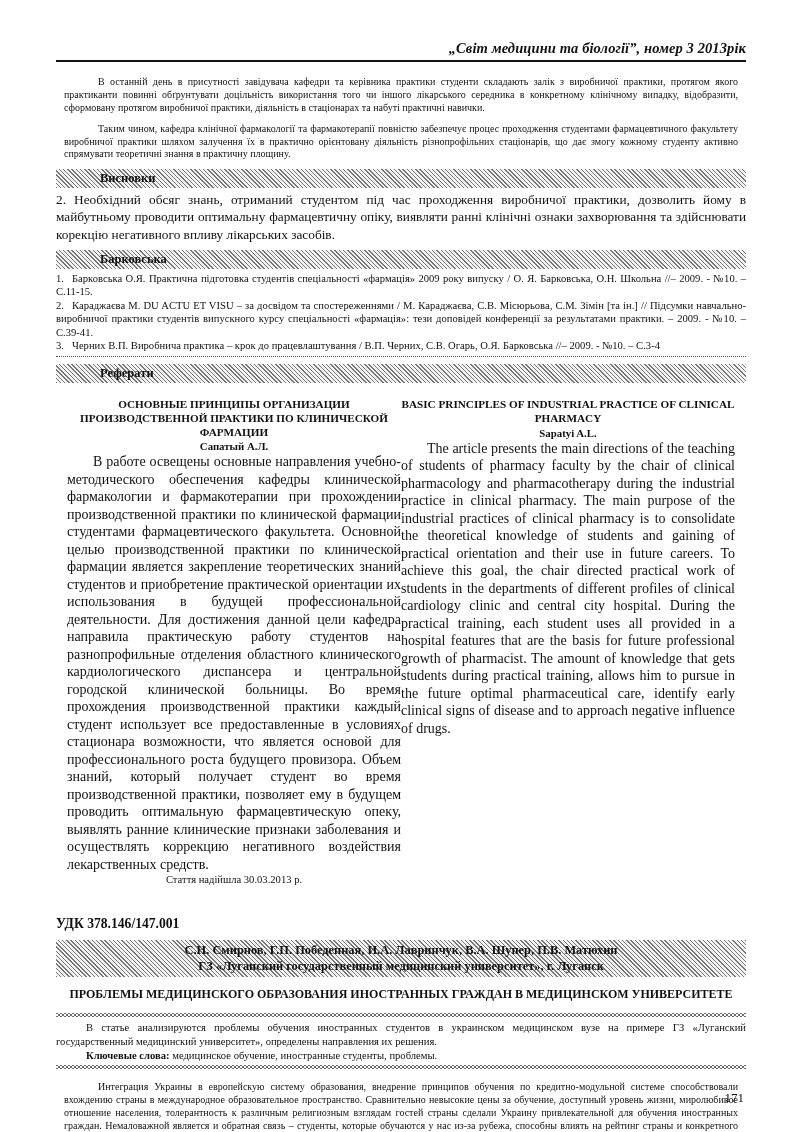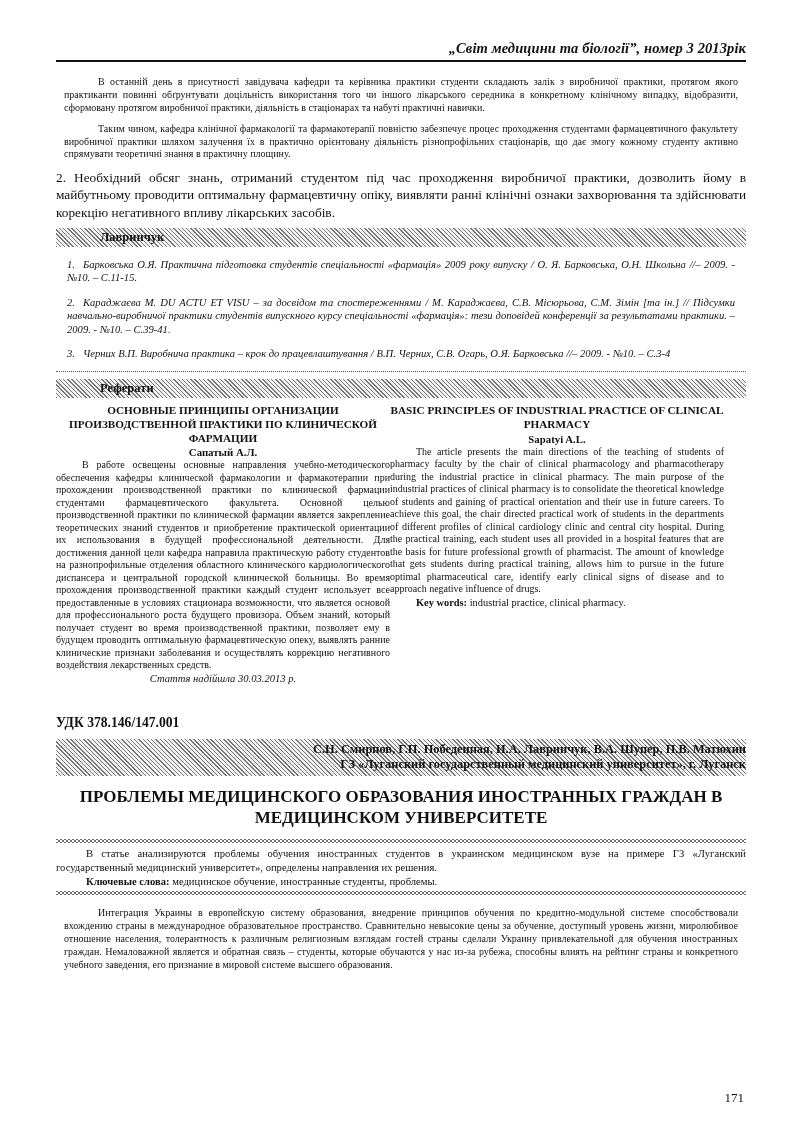--- a/index.html
+++ b/index.html
@@ -72,94 +72,93 @@
     background-color: #f2f2f2;
     font-weight: bold;
     font-size: 12.5px;
   }
   .banner .lbl {
     padding-left: 44px;
     background: transparent;
     display: inline-block;
   }
   .banner.centered {
-    text-align: right;
+    text-align: center;
     padding: 3px 0 3px 0;
     line-height: 1.25;
     font-size: 12.4px;
   }
   .banner.centered .lbl { padding-left: 0; display: block; }
 
   
   .ref {
-    margin: 11px;
+    margin: 0;
     font-size: 10.6px;
     line-height: 1.27;
     text-align: justify;
     text-indent: 0;
-    font-style: italic;
   }
   .ref .num { display: inline-block; min-width: 16px; }
   .dotted-rule {
     border-bottom: 1.5px dotted #555;
     margin: 4px 0 2px 0;
     height: 0;
   }
 
   
   .abstracts {
     display: flex;
-    margin-top: 6px;
+    margin-top: 15px;
+    justify-content: center;
   }
   .abs-col { width: 334px; }
   .abs-title {
     text-align: center;
     font-weight: bold;
     font-size: 11.2px;
     line-height: 1.22;
     margin: 0;
   }
   .abs-author {
     text-align: center;
     font-weight: bold;
     font-size: 10.8px;
     margin: 1px 0 1px 0;
   }
   .abs-text {
     margin: 0;
-    font-size: 10px;
+    font-size: 14px;
     line-height: 1.25;
     text-align: justify;
     text-indent: 26px;
   }
   .abs-kw {
     margin: 0;
     font-size: 10.4px;
     line-height: 1.25;
     text-align: justify;
     text-indent: 26px;
   }
   .abs-kw b { font-weight: bold; }
   .received {
     text-align: center;
     font-size: 10.6px;
     margin-top: 1px;
-    font-style: italic;
   }
 
   
   .udk {
     font-weight: bold;
     font-size: 13.6px;
     margin: 20px 0 8px 0;
   }
   .article-title {
     text-align: center;
     font-weight: bold;
-    font-size: 17px;
+    font-size: 12px;
     line-height: 1.25;
     margin: 10px 0 6px 0;
   }
 
   
   .wavy-box {
     margin: 6px 0 8px 0;
     padding: 5px 0 4px 0;
   }
   .wavy-line {
@@ -196,24 +195,27 @@
 
 <div class="page">
   <div class="content">
 
     <div class="runhead">„Світ медицини та біології”, номер 3 2013рік</div>
     <div class="runhead-rule"></div>
 
     <p class="body">В останній день в присутності завідувача кафедри та керівника практики студенти складають залік з виробничої практики, протягом якого практиканти повинні обґрунтувати доцільність використання того чи іншого лікарського середника в конкретному клінічному випадку, відобразити, сформовану протягом виробничої практики, діяльність в стаціонарах та набуті практичні навички.</p>
     <p class="body">Таким чином, кафедра клінічної фармакології та фармакотерапії повністю забезпечує процес проходження студентами фармацевтичного факультету виробничої практики шляхом залучення їх в практично орієнтовану діяльність різнопрофільних стаціонарів, що дає змогу кожному студенту активно спрямувати теоретичні знання в практичну площину.</p>
 
+    <div class="banner">
+      <span class="lbl">Висновки</span>
+    </div>
     <p class="numlist">2. Необхідний обсяг знань, отриманий студентом під час проходження виробничої практики, дозволить йому в майбутньому проводити оптимальну фармацевтичну опіку, виявляти ранні клінічні ознаки захворювання та здійснювати корекцію негативного впливу лікарських засобів.</p>
 
     <div class="banner">
-      <span class="lbl">Лавринчук</span>
+      <span class="lbl">Барковська</span>
     </div>
     <p class="ref">
       <span class="num">1.</span><span>Барковська О.Я. Практична підготовка студентів спеціальності «фармація» 2009 року випуску / О. Я. Барковська, О.Н. Школьна //– 2009. - №10. – С.11-15.</span>
     </p>
     <p class="ref">
       <span class="num">2.</span><span>Караджаєва М.  DU ACTU ET VISU – за досвідом та спостереженнями / М. Караджаєва, С.В. Місюрьова, С.М. Зімін [та ін.] // Підсумки навчально-виробничої практики студентів випускного курсу спеціальності «фармація»: тези доповідей конференції за результатами практики. – 2009. - №10. – С.39-41.</span>
     </p>
     <p class="ref">
       <span class="num">3.</span><span>Черних В.П. Виробнича практика – крок до працевлаштування / В.П. Черних, С.В. Огарь, О.Я. Барковська //– 2009. - №10. – С.3-4</span>
     </p>
@@ -227,24 +229,20 @@
       <div class="abs-col">
         <p class="abs-title">ОСНОВНЫЕ ПРИНЦИПЫ ОРГАНИЗАЦИИ ПРОИЗВОДСТВЕННОЙ ПРАКТИКИ ПО КЛИНИЧЕСКОЙ ФАРМАЦИИ</p>
         <p class="abs-author">Сапатый А.Л.</p>
         <p class="abs-text">В работе освещены основные направления учебно-методического обеспечения кафедры клинической фармакологии и фармакотерапии при прохождении производственной практики по клинической фармации студентами фармацевтического факультета.  Основной целью производственной практики по клинической фармации является закрепление теоретических знаний студентов и приобретение практической ориентации их использования в будущей профессиональной деятельности. Для достижения данной цели кафедра направила практическую работу студентов на разнопрофильные отделения областного клинического кардиологического диспансера и центральной городской клинической больницы. Во время прохождения производственной практики каждый студент использует все предоставленные в условиях стационара возможности, что является основой для профессионального роста будущего провизора. Объем знаний, который получает студент во время производственной практики, позволяет ему в будущем проводить оптимальную фармацевтическую опеку, выявлять ранние клинические признаки заболевания и осуществлять коррекцию негативного воздействия лекарственных средств.</p>
         <p class="received">Стаття надійшла 30.03.2013 р.</p>
       </div>
       <div class="abs-col">
         <p class="abs-title">BASIC PRINCIPLES OF INDUSTRIAL PRACTICE OF CLINICAL PHARMACY</p>
         <p class="abs-author">Sapatyi A.L.</p>
         <p class="abs-text">The article presents the main directions of the teaching of students of pharmacy faculty by the chair of clinical pharmacology and pharmacotherapy during the industrial practice in clinical pharmacy. The main purpose of the industrial practices of clinical pharmacy is to consolidate the theoretical knowledge of students and gaining of practical orientation and their use in future careers. To achieve this goal, the chair directed practical work of students in the departments of different profiles of clinical cardiology clinic and central city hospital. During the practical training, each student uses all provided in a hospital features that are the basis for future professional growth of pharmacist. The amount of knowledge that gets students during practical training, allows him to pursue in the future optimal pharmaceutical care, identify early clinical signs of disease and to approach negative influence of drugs.</p>
-        <p class="abs-kw">
-          <b>Key words:</b>
-          <span>industrial practice, clinical pharmacy.</span>
-        </p>
       </div>
     </div>
 
     <div class="udk">УДК 378.146/147.001</div>
 
     <div class="banner centered">
       <span class="lbl">С.Н. Смирнов, Г.П. Победенная, И.А. Лавринчук, В.А. Шупер, П.В. Матюхин</span>
       <span class="lbl">ГЗ «Луганский государственный медицинский университет», г. Луганск</span>
     </div>
 

